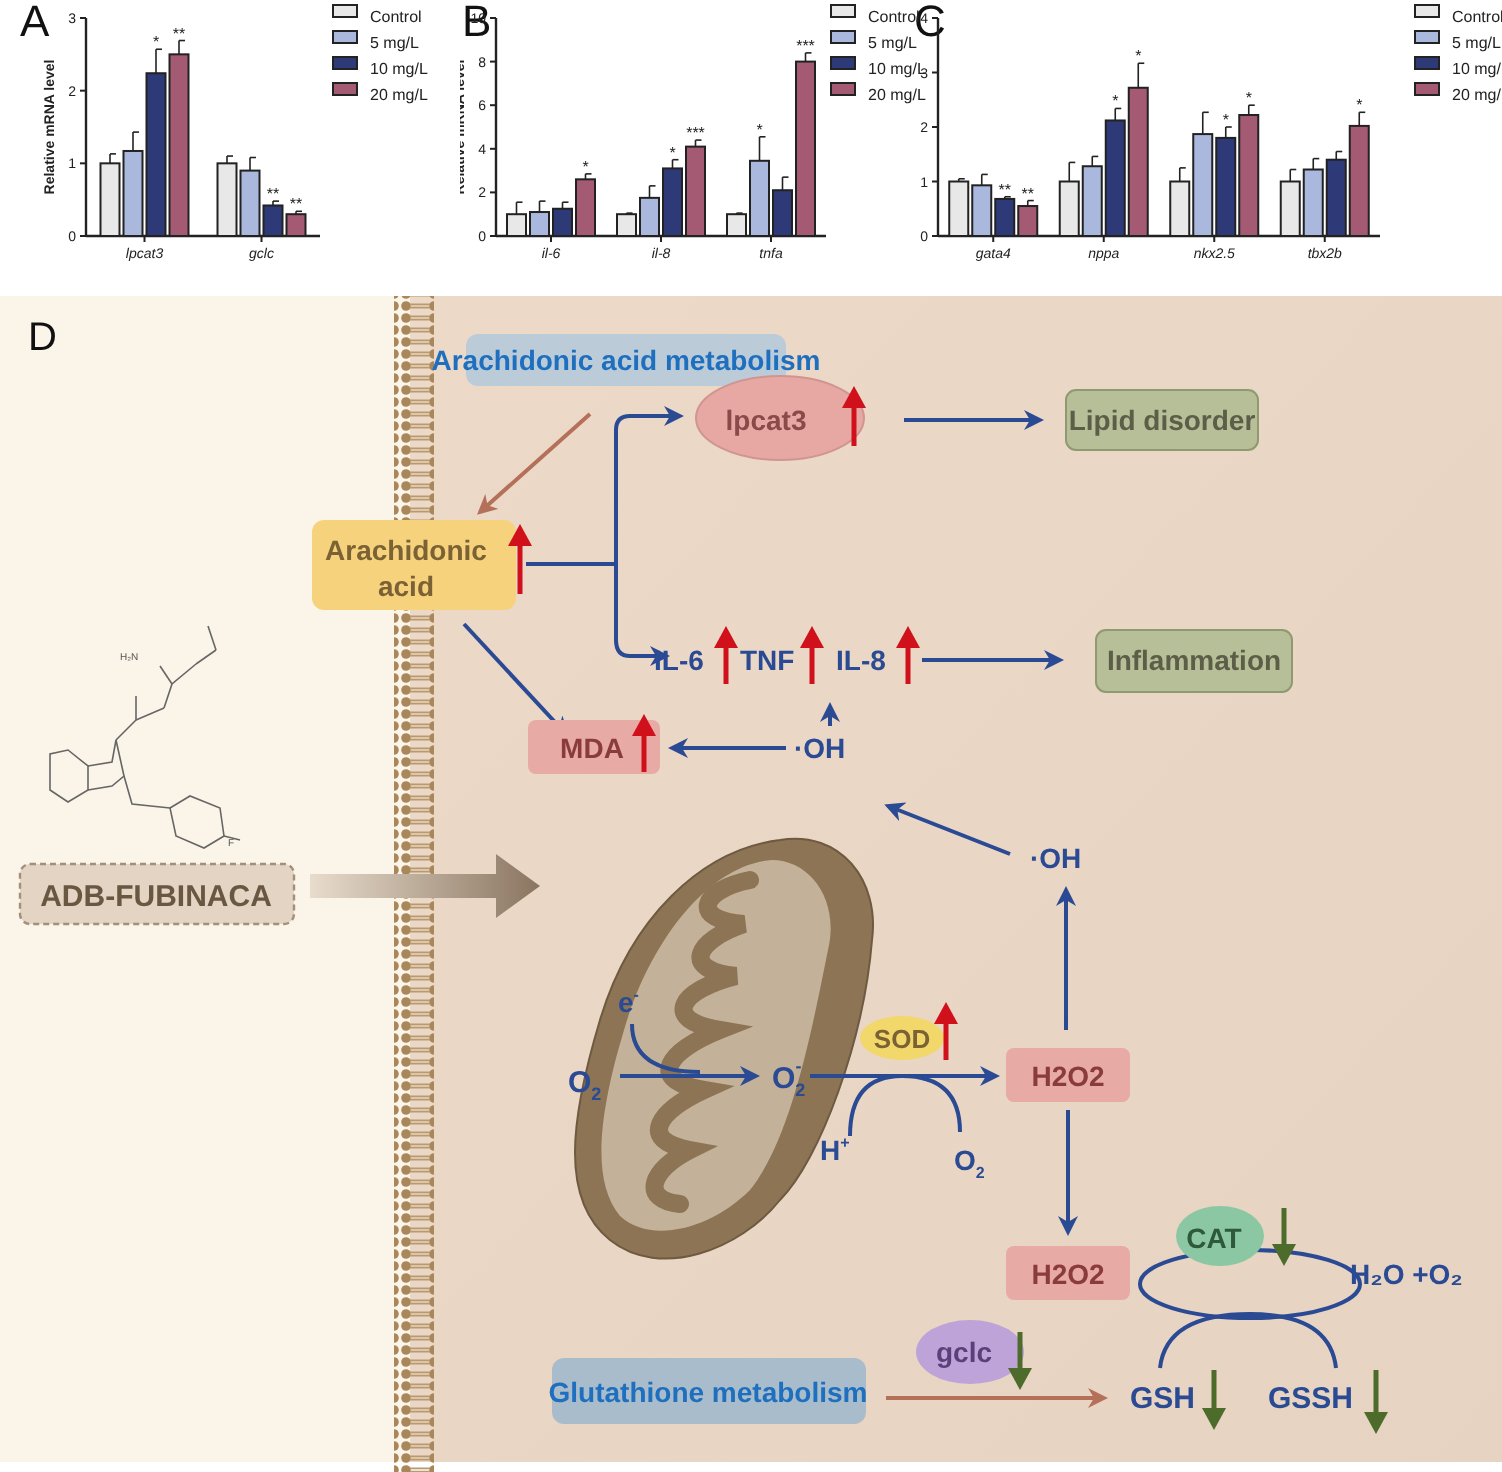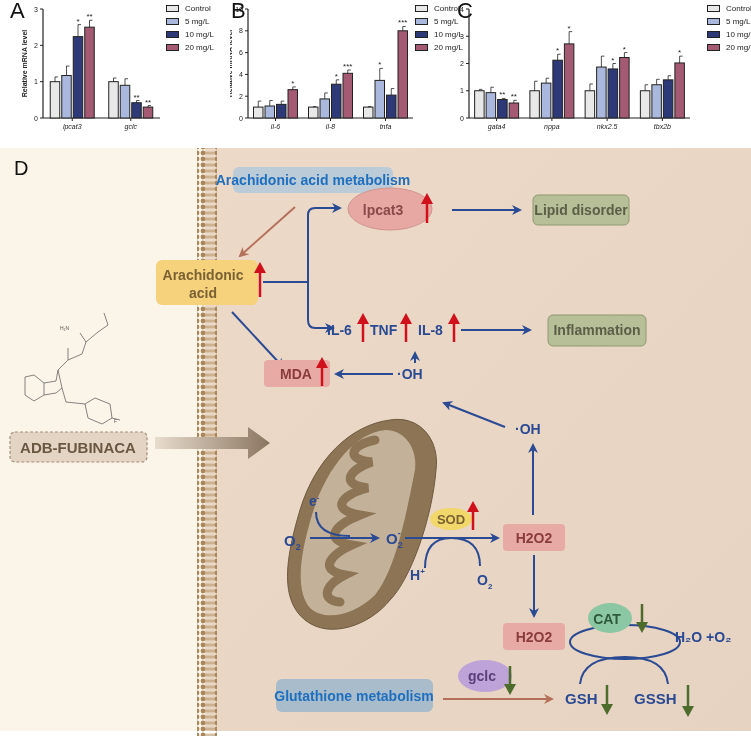--- a/index.html
+++ b/index.html
@@ -1,20 +1,20 @@
 <!DOCTYPE html>
 <html><head>
 <meta charset="utf-8">
 <style>
   html,body{margin:0;padding:0;background:#fff;}
   body{width:751px;height:736px;position:relative;overflow:hidden;font-family:"Liberation Sans",sans-serif;}
   .panel-letter{position:absolute;font-size:22px;color:#111;font-family:"Liberation Sans",sans-serif;}
   .chart{position:absolute;top:0;}
   .legend{position:absolute;font-size:8px;color:#222;line-height:13px;}
-  .legend .row{display:flex;align-items:center;gap:6px;white-space:nowrap;}
+  .legend .row{display:flex;gap:6px;white-space:nowrap;}
   .legend .sw{width:11px;height:5px;border:1.3px solid #222;box-sizing:content-box;}
   #diagram{position:absolute;left:0;top:145px;width:751px;height:591px;}
 </style>
 </head>
 <body>
 
 <div class="panel-letter" style="left:10px;top:-2px;">A</div>
 <div class="panel-letter" style="left:231px;top:-2px;">B</div>
 <div class="panel-letter" style="left:457px;top:-2px;">C</div>
 

